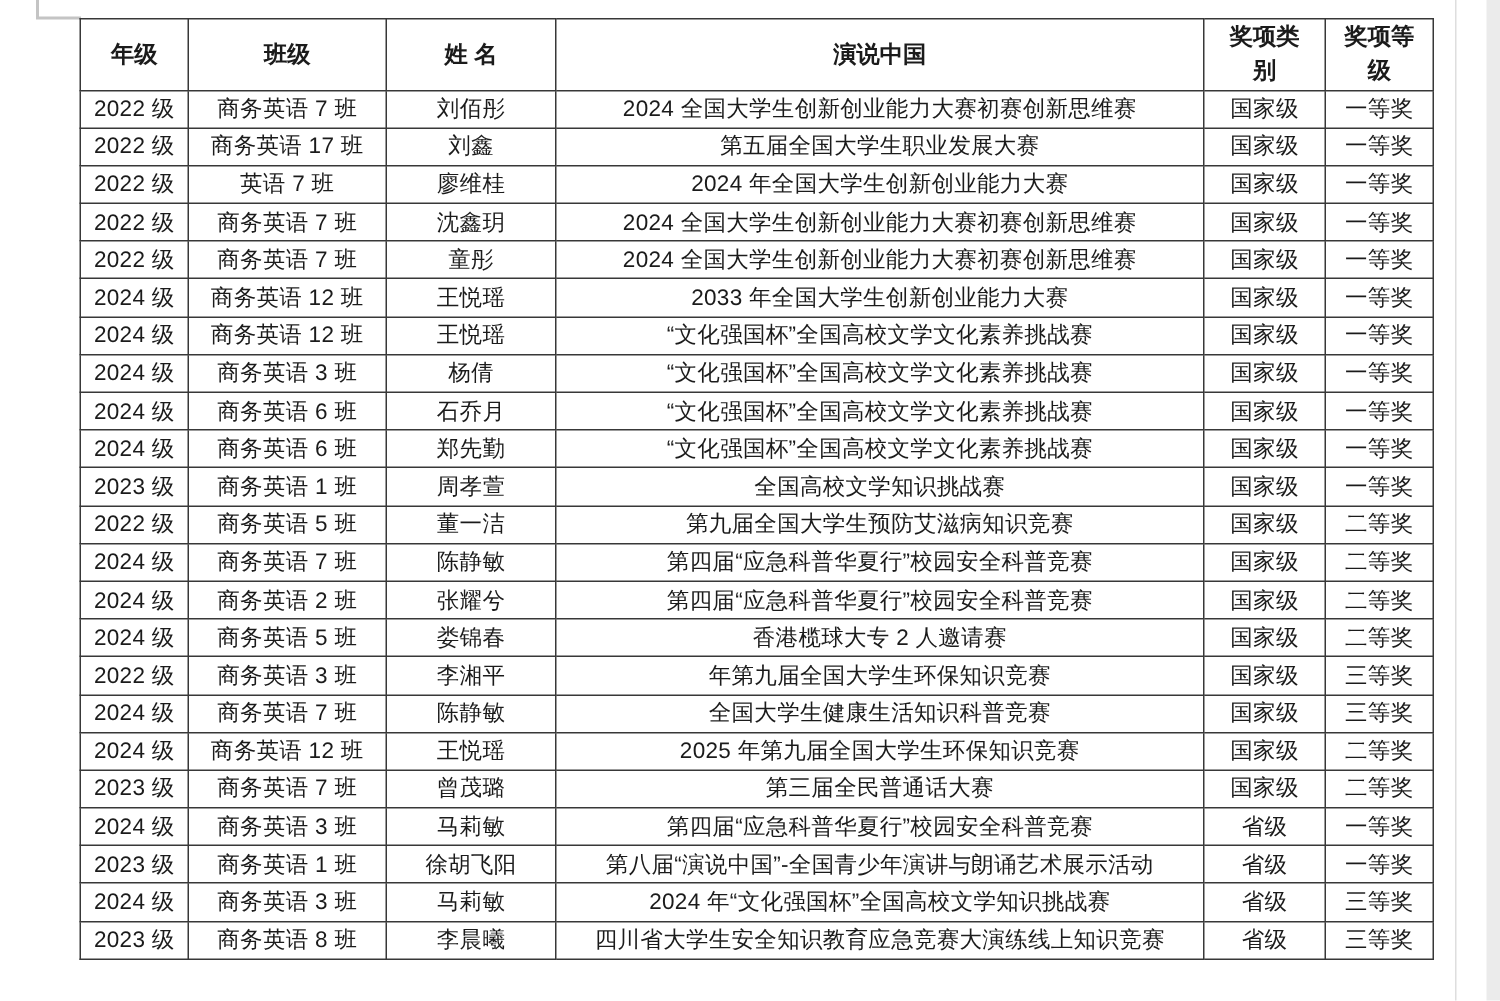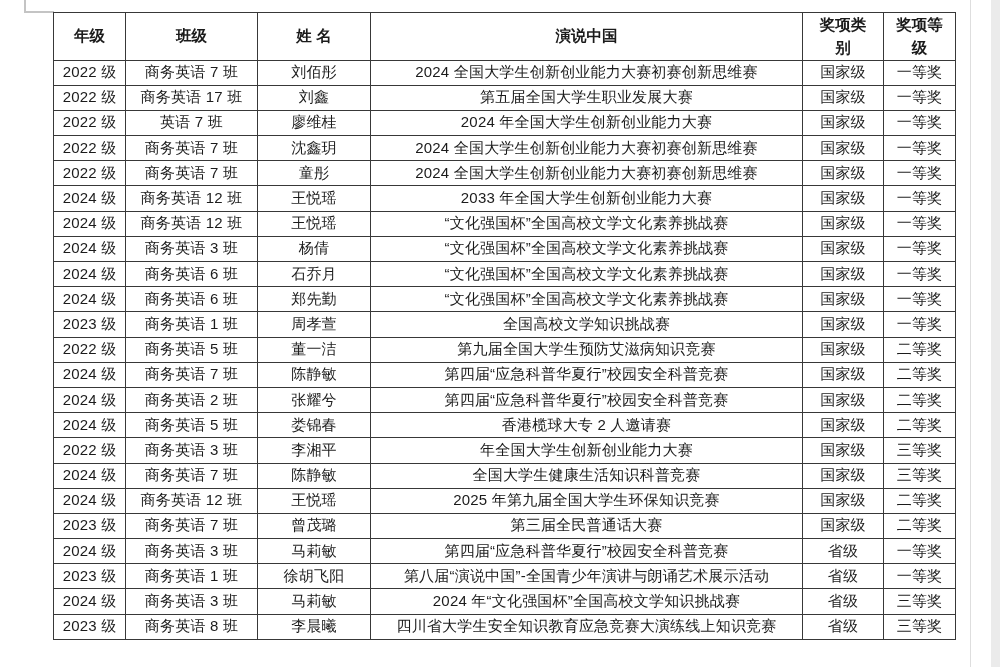--- a/index.html
+++ b/index.html
@@ -182,21 +182,21 @@
           <td>商务英语 5 班</td>
           <td>娄锦春</td>
           <td>香港榄球大专 2 人邀请赛</td>
           <td>国家级</td>
           <td>二等奖</td>
         </tr>
         <tr>
           <td>2022 级</td>
           <td>商务英语 3 班</td>
           <td>李湘平</td>
-          <td>年全国大学生创新创业能力大赛</td>
+          <td>年第九届全国大学生环保知识竞赛</td>
           <td>国家级</td>
           <td>三等奖</td>
         </tr>
         <tr>
           <td>2024 级</td>
           <td>商务英语 7 班</td>
           <td>陈静敏</td>
           <td>全国大学生健康生活知识科普竞赛</td>
           <td>国家级</td>
           <td>三等奖</td>

